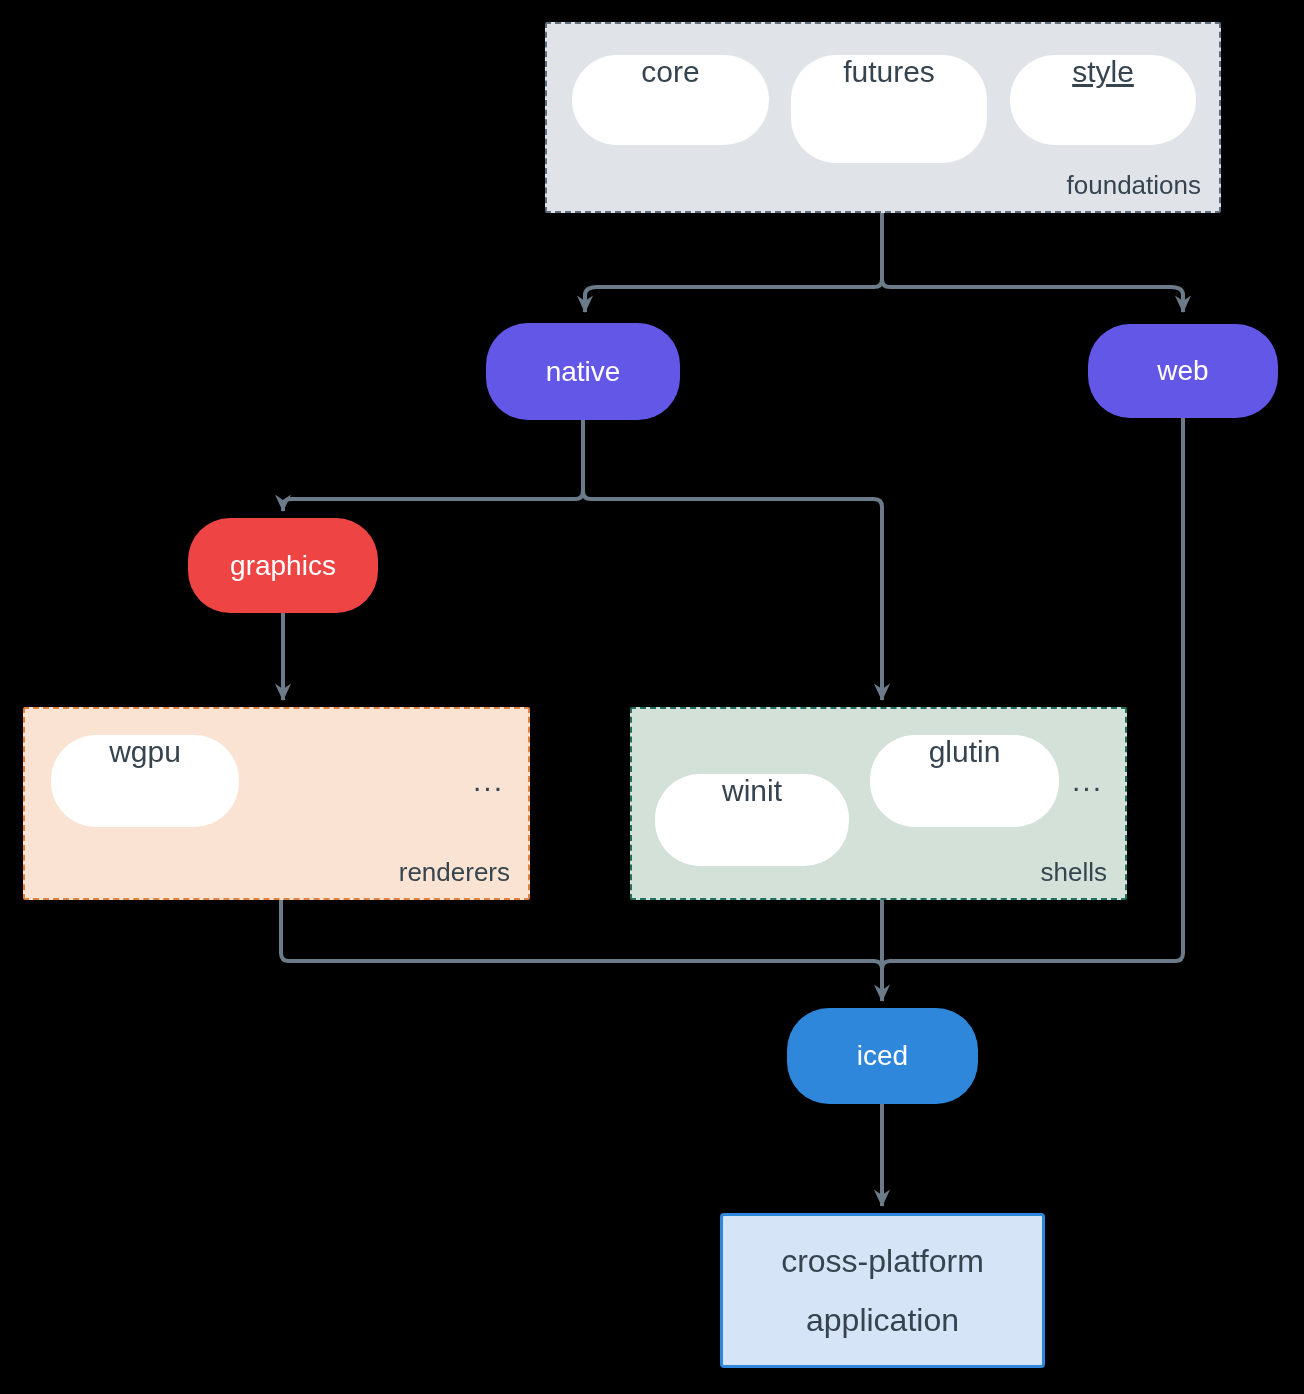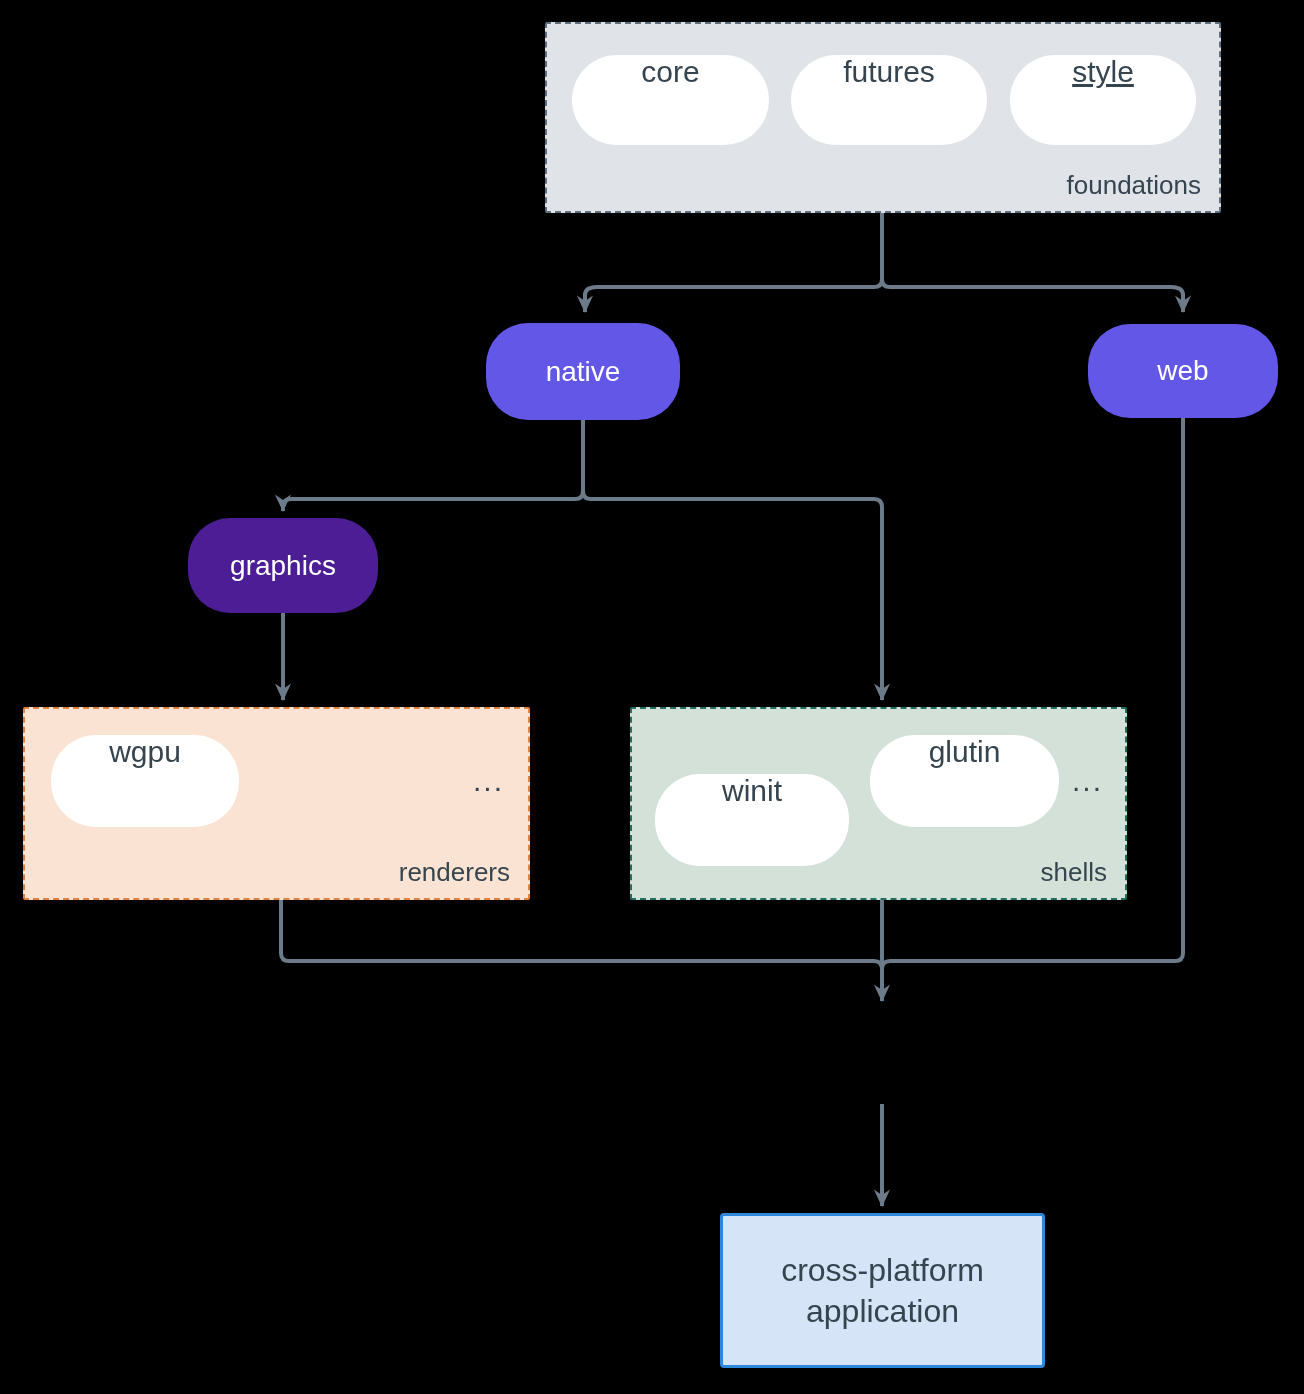--- a/index.html
+++ b/index.html
@@ -34,50 +34,50 @@
     display:flex; align-items:center;
     font-size:30px; color:#35444F; letter-spacing:2px;
   }
   .node {
     position:absolute;
     border-radius:42px;
     display:flex; align-items:center; justify-content:center;
     font-size:28px; color:#FFFFFF;
   }
   #node-native, #node-web { background:#6357E8; }
-  #node-graphics { background:#4c1d95; }
+  #node-graphics { background:#ef4444; }
   #node-iced { background:#2E87DB; }
 
   #group-foundations { left:545px; top:22px;  width:676px; height:191px; background:#E0E4E8; border-color:#5F7080; }
   #group-renderers   { left:23px;  top:707px; width:507px; height:193px; background:#FAE3D2; border-color:#E1823C; }
   #group-shells      { left:630px; top:707px; width:497px; height:193px; background:#D3E1D9; border-color:#20705F; }
 
   #pill-core    { left:25px;  top:31px; width:197px; height:90px; }
-  #pill-futures { left:244px; top:31px; width:196px; height:90px; }
+  #pill-futures { left:244px; top:31px; width:196px; height:108px; }
   #pill-style   { left:463px; top:31px; width:186px; height:90px;text-decoration:underline; }
 
   #pill-wgpu   { left:26px;  top:26px; width:188px; height:92px; }
   #pill-glow   { left:240px; top:26px; width:187px; height:92px; }
   #ellipsis-renderers { right:24px; top:26px; height:92px; }
 
   #pill-winit  { left:23px;  top:26px; width:194px; height:92px;margin-top:39px; }
   #pill-glutin { left:238px; top:26px; width:189px; height:92px; }
   #ellipsis-shells { right:22px; top:26px; height:92px; }
 
   #node-native   { left:486px;  top:323px;  width:194px; height:97px; }
   #node-web      { left:1088px; top:324px;  width:190px; height:94px; }
   #node-graphics { left:188px;  top:518px;  width:190px; height:95px; }
   #node-iced     { left:787px;  top:1008px; width:191px; height:96px; }
 
   #node-application {
     position:absolute; left:720px; top:1213px; width:325px; height:155px;
     background:#D5E4F6; border:3px solid #2E87DB; border-radius:4px;
     box-sizing:border-box;
     display:flex; align-items:center; justify-content:center; text-align:center;
-    font-size:32px; line-height:41px; color:#35444F;
+    font-size:32px; line-height:59px; color:#35444F;
     padding:0 40px;
   }
 </style>
 </head>
 <body>
 
 <div class="canvas">
 
   <svg class="wires" viewBox="0 0 1304 1394">
     <defs>
@@ -134,18 +134,21 @@
     <div class="whitepill" id="pill-winit">
       <span>winit</span>
     </div>
     <div class="whitepill" id="pill-glutin">
       <span>glutin</span>
     </div>
     <div class="ellipsis" id="ellipsis-shells">...</div>
     <div class="grouplabel">shells</div>
   </div>
 
+  <div class="node" id="node-iced">
+    <span>iced</span>
+  </div>
 
   <div id="node-application">
     <span>cross-platform application</span>
   </div>
 
 </div>
 
 </body></html>

